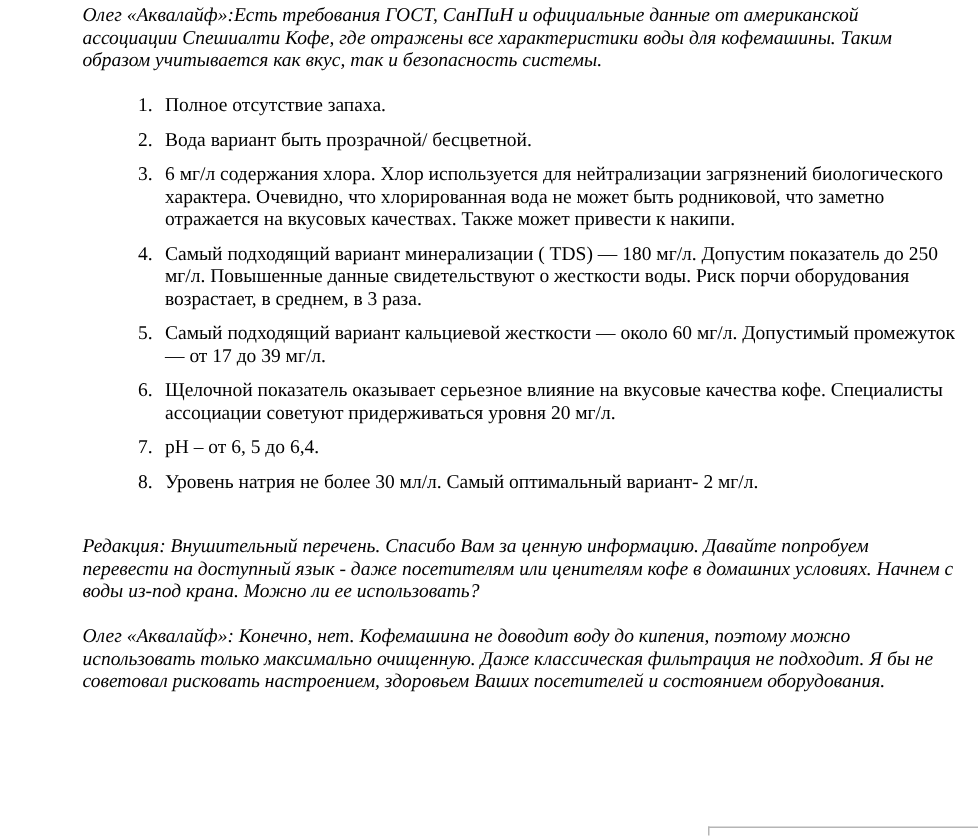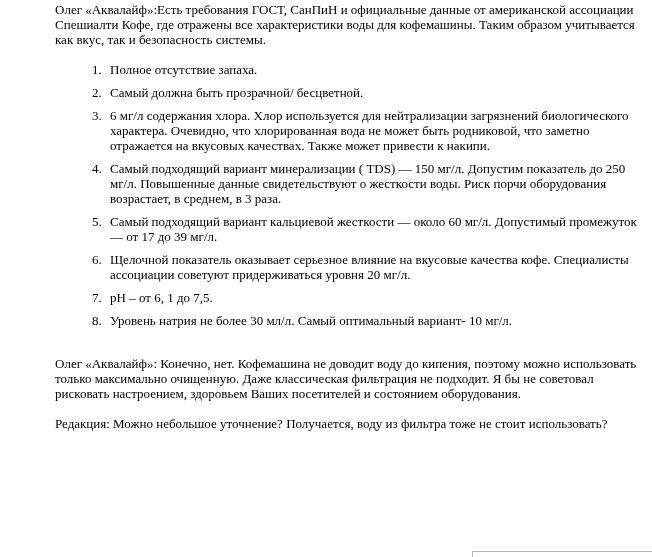--- a/index.html
+++ b/index.html
@@ -14,21 +14,21 @@
     line-height: 15px;
     overflow: hidden;
     position: relative;
   }
   .doc {
     position: absolute;
     left: 55px;
     top: 2px;
     width: 582px;
   }
-  .doc p { margin: 0 0 15px 0; }
+  .doc p { margin: 0 0 15px 0; font-style: italic; }
   ol.water-list {
     margin: 2px 0 28px 0;
     padding-left: 50px;
     list-style-type: decimal;
   }
   ol.water-list li {
     margin: 0 0 8px 0;
     padding-left: 5px;
   }
   .cropped-box-edge {
@@ -45,30 +45,30 @@
 </head>
 <body>
 
 <div class="doc">
 
   <p>Олег «Аквалайф»:Есть требования ГОСТ, СанПиН и официальные данные от американской ассоциации Спешиалти Кофе, где отражены все характеристики воды для кофемашины. Таким образом учитывается как вкус, так и безопасность системы.</p>
 
 
   <ol class="water-list">
     <li>Полное отсутствие запаха.</li>
-    <li>Самый должна быть прозрачной/ бесцветной.</li>
+    <li>Вода вариант быть прозрачной/ бесцветной.</li>
     <li>6 мг/л содержания хлора. Хлор используется для нейтрализации загрязнений биологического характера. Очевидно, что хлорированная вода не может быть родниковой, что заметно отражается на вкусовых качествах. Также может привести к накипи.</li>
-    <li>Самый подходящий вариант минерализации ( TDS) — 150 мг/л. Допустим показатель до 250 мг/л. Повышенные данные свидетельствуют о жесткости воды. Риск порчи оборудования возрастает, в среднем, в 3 раза.</li>
+    <li>Самый подходящий вариант минерализации ( TDS) — 180 мг/л. Допустим показатель до 250 мг/л. Повышенные данные свидетельствуют о жесткости воды. Риск порчи оборудования возрастает, в среднем, в 3 раза.</li>
     <li>Самый подходящий вариант кальциевой жесткости — около 60 мг/л. Допустимый промежуток — от 17 до 39 мг/л.</li>
     <li>Щелочной показатель оказывает серьезное влияние на вкусовые качества кофе. Специалисты ассоциации советуют придерживаться уровня 20 мг/л.</li>
-    <li>pH – от 6, 1 до 7,5.</li>
-    <li>Уровень натрия не более 30 мл/л. Самый оптимальный вариант- 10 мг/л.</li>
+    <li>pH – от 6, 5 до 6,4.</li>
+    <li>Уровень натрия не более 30 мл/л. Самый оптимальный вариант- 2 мг/л.</li>
   </ol>
 
 
+  <p>Редакция: Внушительный перечень. Спасибо Вам за ценную информацию. Давайте попробуем перевести на доступный язык - даже посетителям или ценителям кофе в домашних условиях. Начнем с воды из-под крана. Можно ли ее использовать?</p>
 
   <p>Олег «Аквалайф»: Конечно, нет. Кофемашина не доводит воду до кипения, поэтому можно использовать только максимально очищенную. Даже классическая фильтрация не подходит. Я бы не советовал рисковать настроением, здоровьем Ваших посетителей и состоянием оборудования.</p>
 
-  <p>Редакция: Можно небольшое уточнение? Получается, воду из фильтра тоже не стоит использовать?</p>
 
 </div>
 
 <div class="cropped-box-edge"></div>
 
 </body></html>

